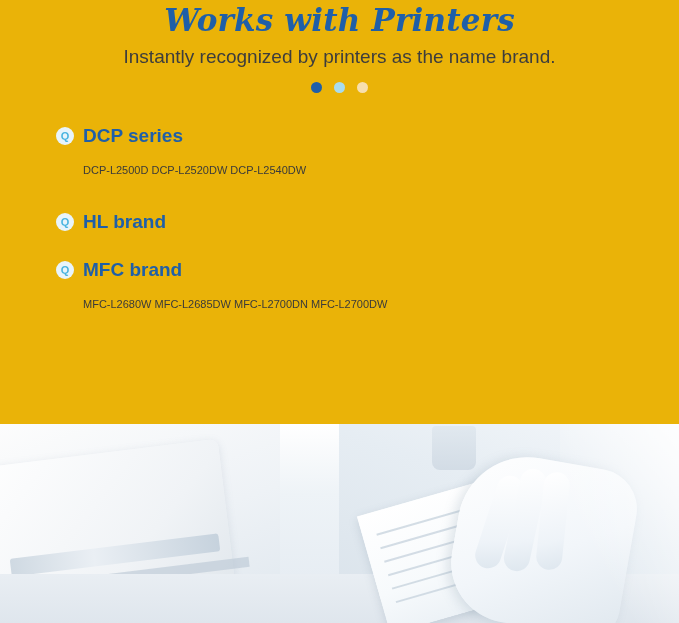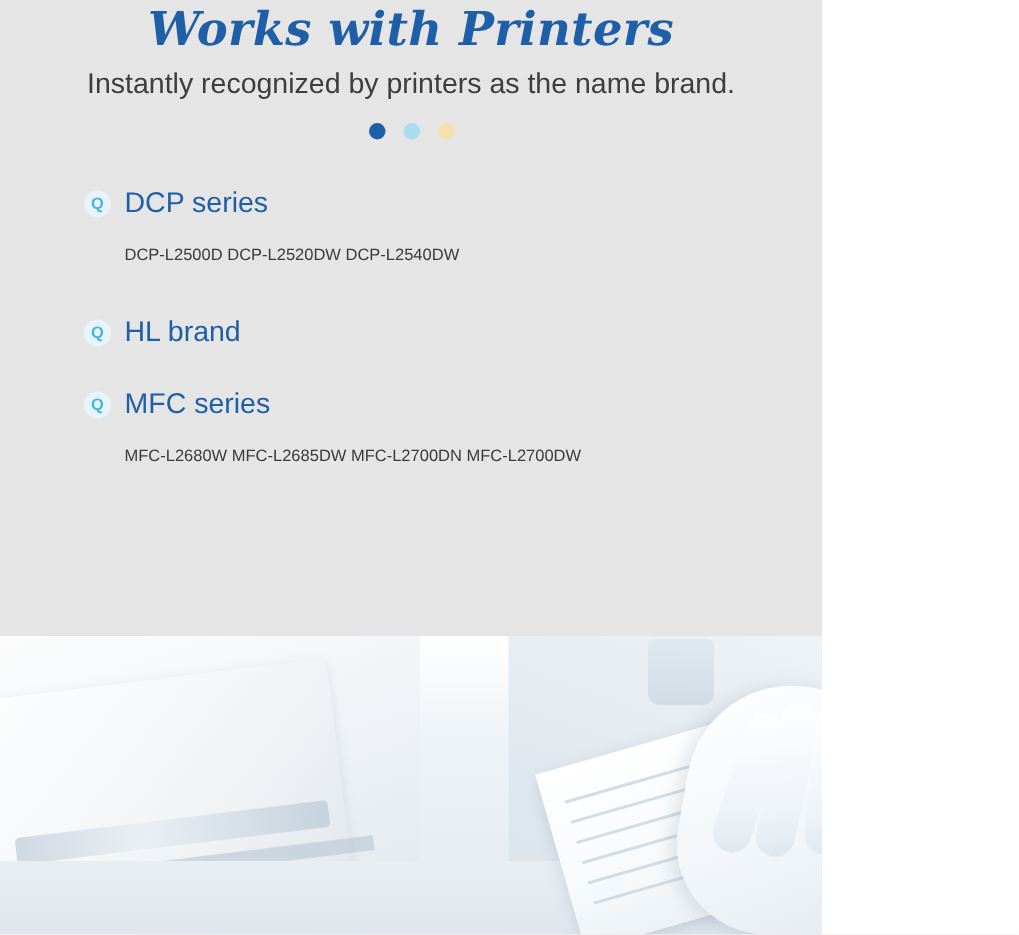--- a/index.html
+++ b/index.html
@@ -10,23 +10,23 @@
     width: 679px;
     height: 623px;
     background: #ffffff;
     font-family: "Liberation Sans", sans-serif;
     overflow: hidden;
     position: relative;
   }
 
   .page {
     position: relative;
-    width: 548px;
+    width: 679px;
     height: 623px;
-    background: #e5e5e5;
+    background: #eab308;
     overflow: hidden;
   }
 
   
   .header {
     padding-top: 0px;
     text-align: center;
   }
   .title {
     font-family: "DejaVu Serif", serif;
@@ -81,21 +81,21 @@
     background: #e8f4fb;
     color: #4ab4e0;
     font-size: 11px;
     line-height: 18px;
     text-align: center;
     font-weight: bold;
     flex: 0 0 auto;
   }
   .series-name {
     font-size: 19px;
-    font-weight: normal;
+    font-weight: bold;
     color: #1f5fa8;
     line-height: 22px;
   }
   .model-line {
     font-size: 11px;
     color: #3a3a3a;
     line-height: 30px;
     padding-left: 27px;
     white-space: nowrap;
   }
@@ -249,21 +249,21 @@
     <div class="series-block">
       <div class="series-head">
         <span class="badge-icon">Q</span>
         <span class="series-name">HL brand</span>
       </div>
     </div>
 
     <div class="series-block">
       <div class="series-head">
         <span class="badge-icon">Q</span>
-        <span class="series-name">MFC series</span>
+        <span class="series-name">MFC brand</span>
       </div>
       <div class="model-line">MFC-L2680W MFC-L2685DW MFC-L2700DN MFC-L2700DW</div>
     </div>
 
   </div>
 
   <div class="photo">
     <div class="bg-left"></div>
     <div class="blur-right"></div>
     <div class="printer-body"></div>

